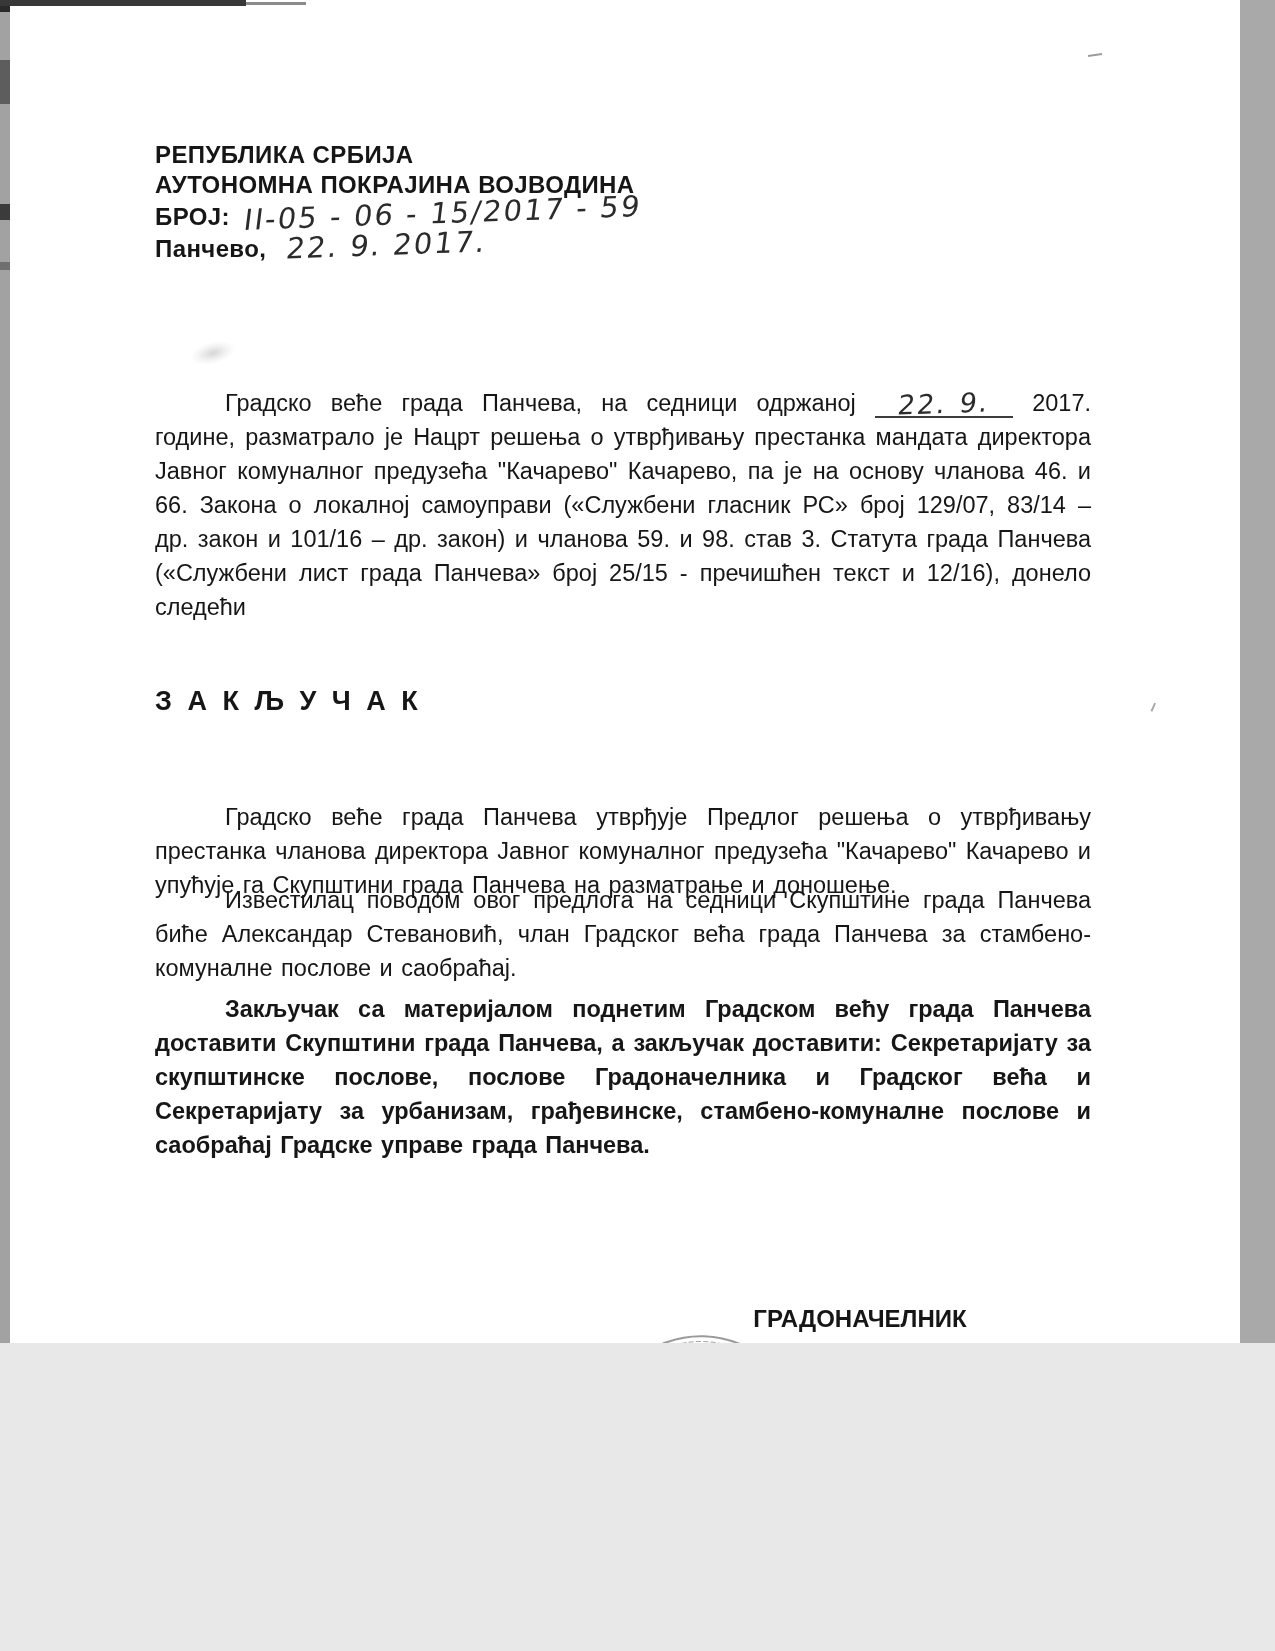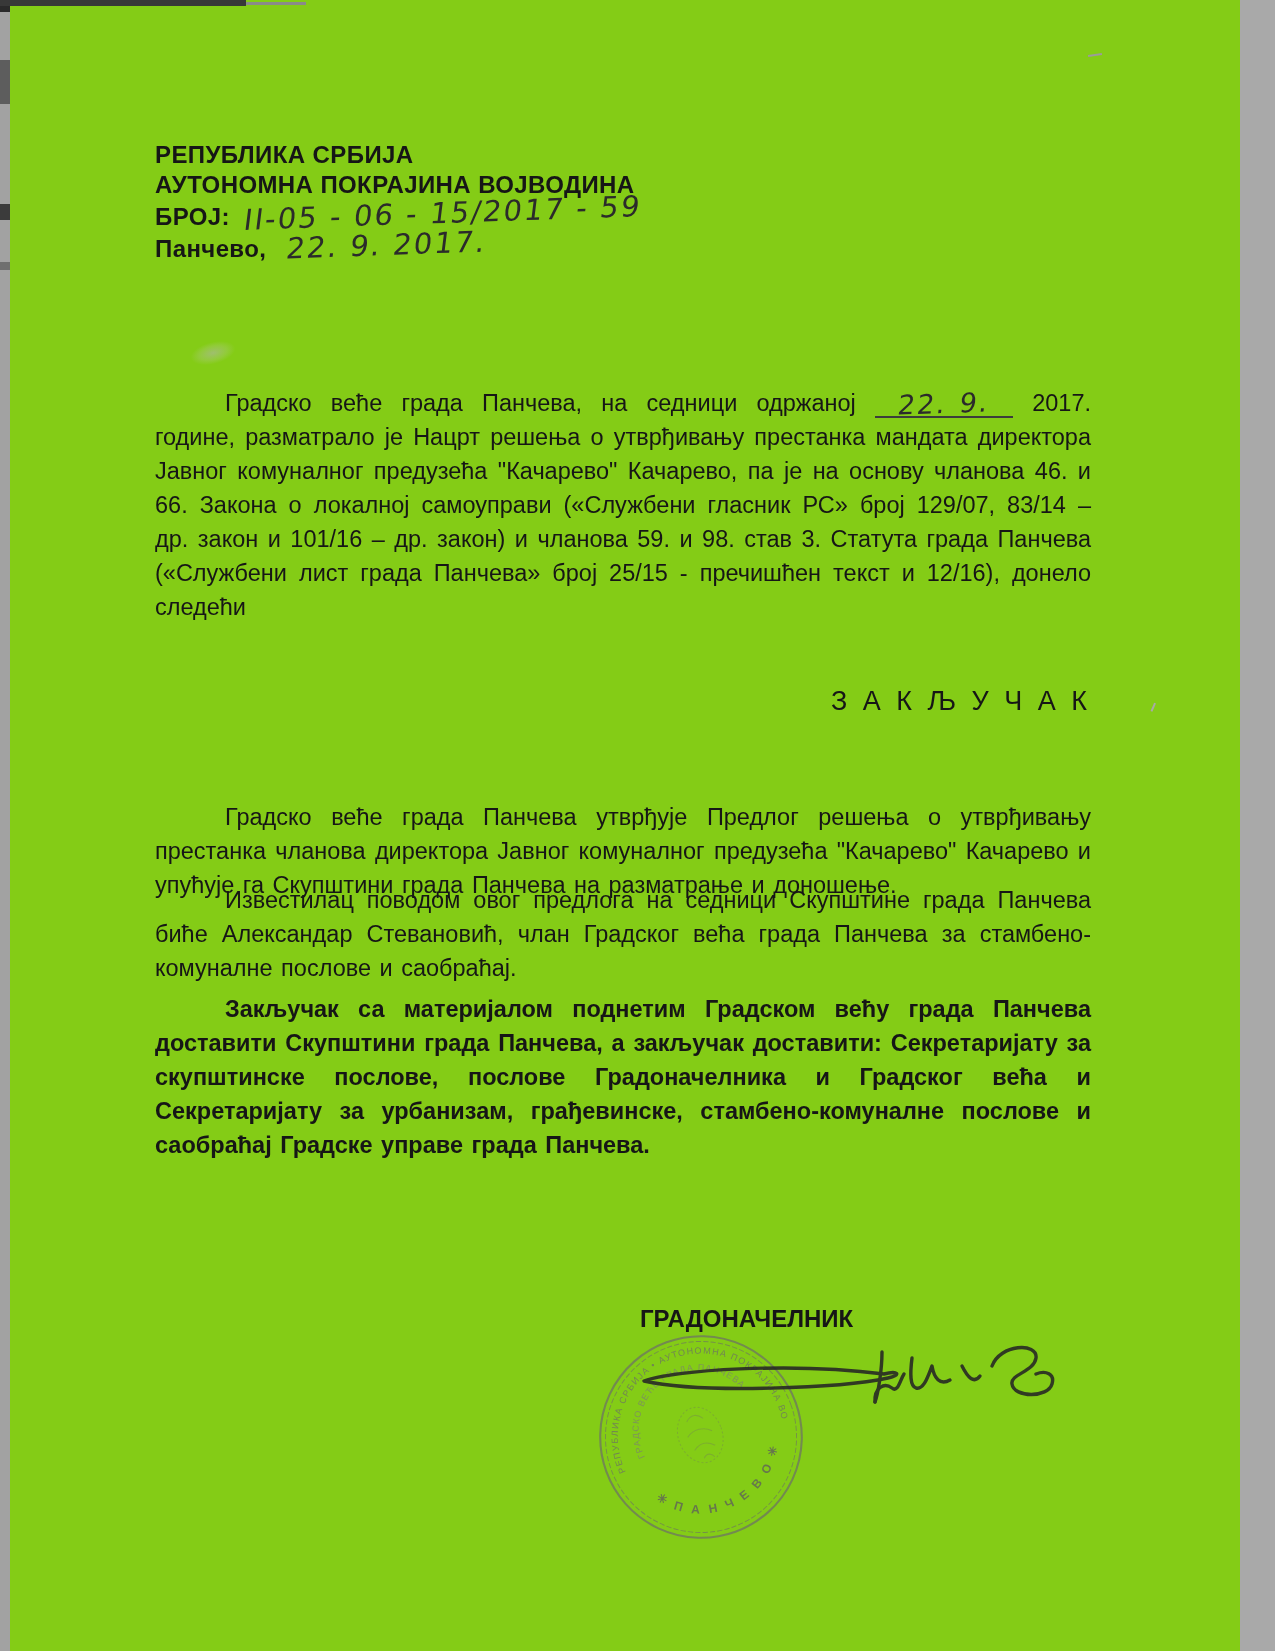--- a/index.html
+++ b/index.html
@@ -1,19 +1,19 @@
 <!DOCTYPE html>
 <html><head>
 <meta charset="utf-8">
 <style>
   html,body{margin:0;padding:0;background:#e8e8e8;}
   .page{
     position:relative;
-    width:1275px;height:1651px;
-    background:#84cc16;
+    width:1275px;height:1343px;
+    background:#ffffff;
     overflow:hidden;
     font-family:"Liberation Sans", sans-serif;
     color:#161616;
   }
   
   .left-strip{position:absolute;left:0;top:0;width:10px;height:100%;background:#a2a2a2;}
   .left-strip .seg1{position:absolute;left:0;top:0;width:10px;height:12px;background:#2a2a2a;}
   .left-strip .seg2{position:absolute;left:0;top:60px;width:10px;height:44px;background:#5d5d5d;}
   .left-strip .seg3{position:absolute;left:0;top:204px;width:10px;height:16px;background:#3b3b3b;}
   .left-strip .seg4{position:absolute;left:0;top:262px;width:10px;height:8px;background:#6f6f6f;}
@@ -47,30 +47,30 @@
   }
   .intro{top:386px;}
   .blank{
     display:inline-block;width:138px;
     border-bottom:2px solid #3c3c3c;
     text-indent:0;text-align:center;vertical-align:baseline;line-height:26px;
   }
   .blank .hand{font-size:27px;position:relative;top:2px;}
   .doc-title{
     position:absolute;left:155px;top:686px;width:936px;
-    text-align:right;font-weight:normal;font-size:27px;letter-spacing:4px;
+    text-align:left;font-weight:bold;font-size:27px;letter-spacing:4px;
   }
   .p2{top:800px;}
   .p3{top:883px;}
   .p4{top:992px;font-weight:bold;}
 
   
   .sig{
     position:absolute;left:640px;top:1236px;width:440px;
-    text-align:left;font-weight:bold;font-size:24px;line-height:33px;
+    text-align:center;font-weight:bold;font-size:24px;line-height:33px;
     white-space:pre;
   }
   .stamp-svg{position:absolute;left:596px;top:1332px;opacity:.85;}
   .sign-svg{position:absolute;left:632px;top:1336px;z-index:3;}
 </style>
 </head>
 <body>
 
 <div class="page">
 

